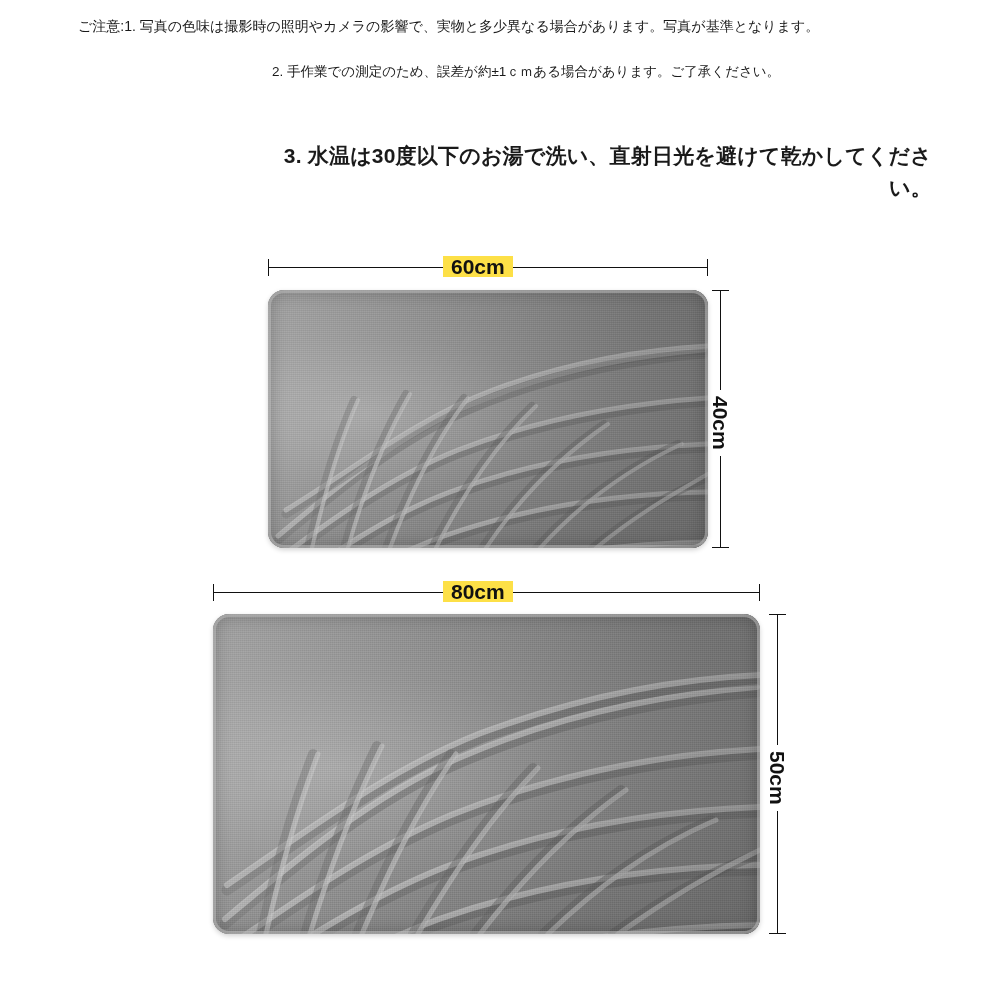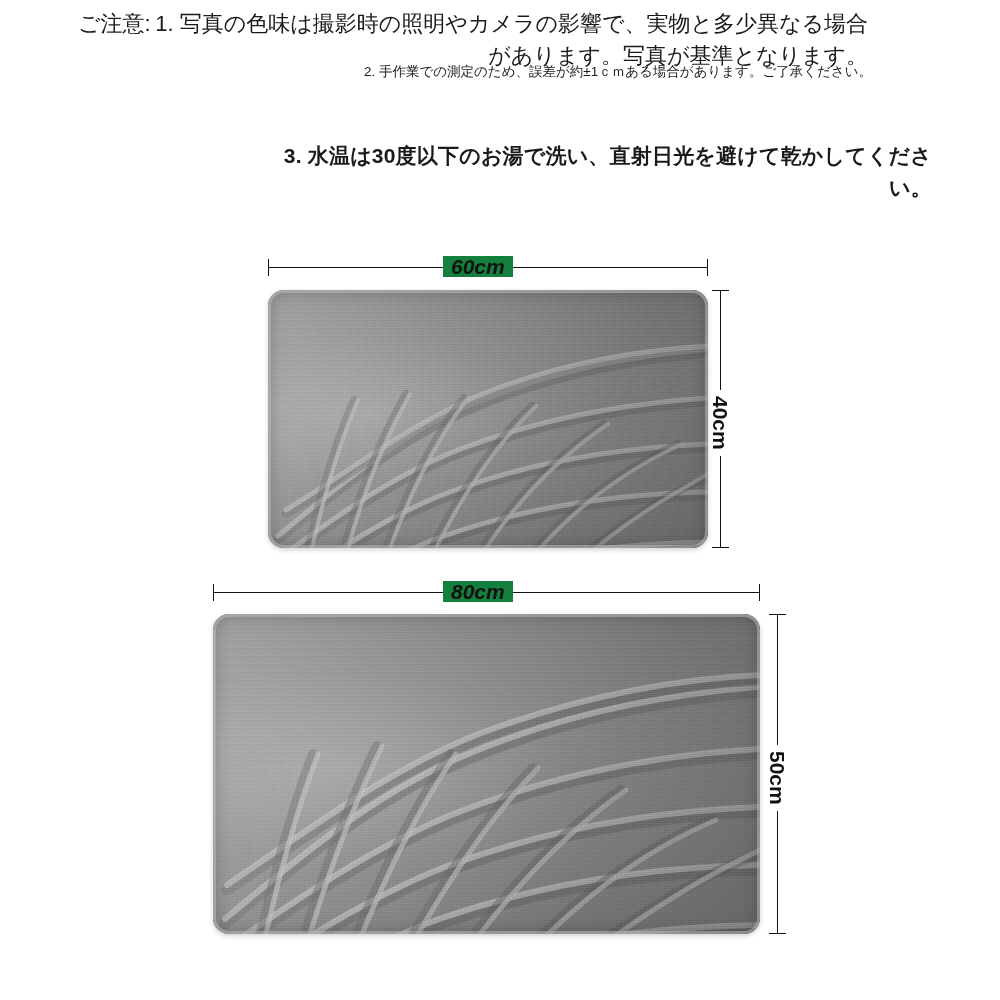--- a/index.html
+++ b/index.html
@@ -18,38 +18,38 @@
 
   
   .notes {
     position: absolute;
     top: 0;
     left: 0;
     width: 1000px;
   }
   .note-1 {
     position: absolute;
-    top: 8px;
+    top: 16px;
     left: 78px;
     width: 790px;
-    font-size: 22px;
+    font-size: 14px;
     line-height: 1.45;
-    text-align: right;
+    text-align: left;
   }
   .note-1 .lead {
     float: left;
   }
   .note-2 {
     position: absolute;
     top: 62px;
     left: 272px;
     width: 600px;
     font-size: 13.5px;
     line-height: 1.55;
-    text-align: right;
+    text-align: left;
   }
   .note-3 {
     position: absolute;
     top: 140px;
     left: 272px;
     width: 660px;
     font-size: 21px;
     font-weight: bold;
     line-height: 1.5;
     text-align: right;
@@ -123,24 +123,23 @@
   .tick-h {
     position: absolute;
     height: 1px;
     background: #111;
   }
   .dim-label-h {
     position: absolute;
     font-size: 21px;
     font-weight: bold;
     color: #111;
-    background: #15803d;
+    background: #fde047;
     padding: 0 8px;
     line-height: 1;
-    font-style: italic;
   }
   .dim-label-v {
     position: absolute;
     font-size: 21px;
     font-weight: bold;
     color: #111;
     background: #ffffff;
     padding: 6px 0;
     line-height: 1;
     writing-mode: vertical-rl;

